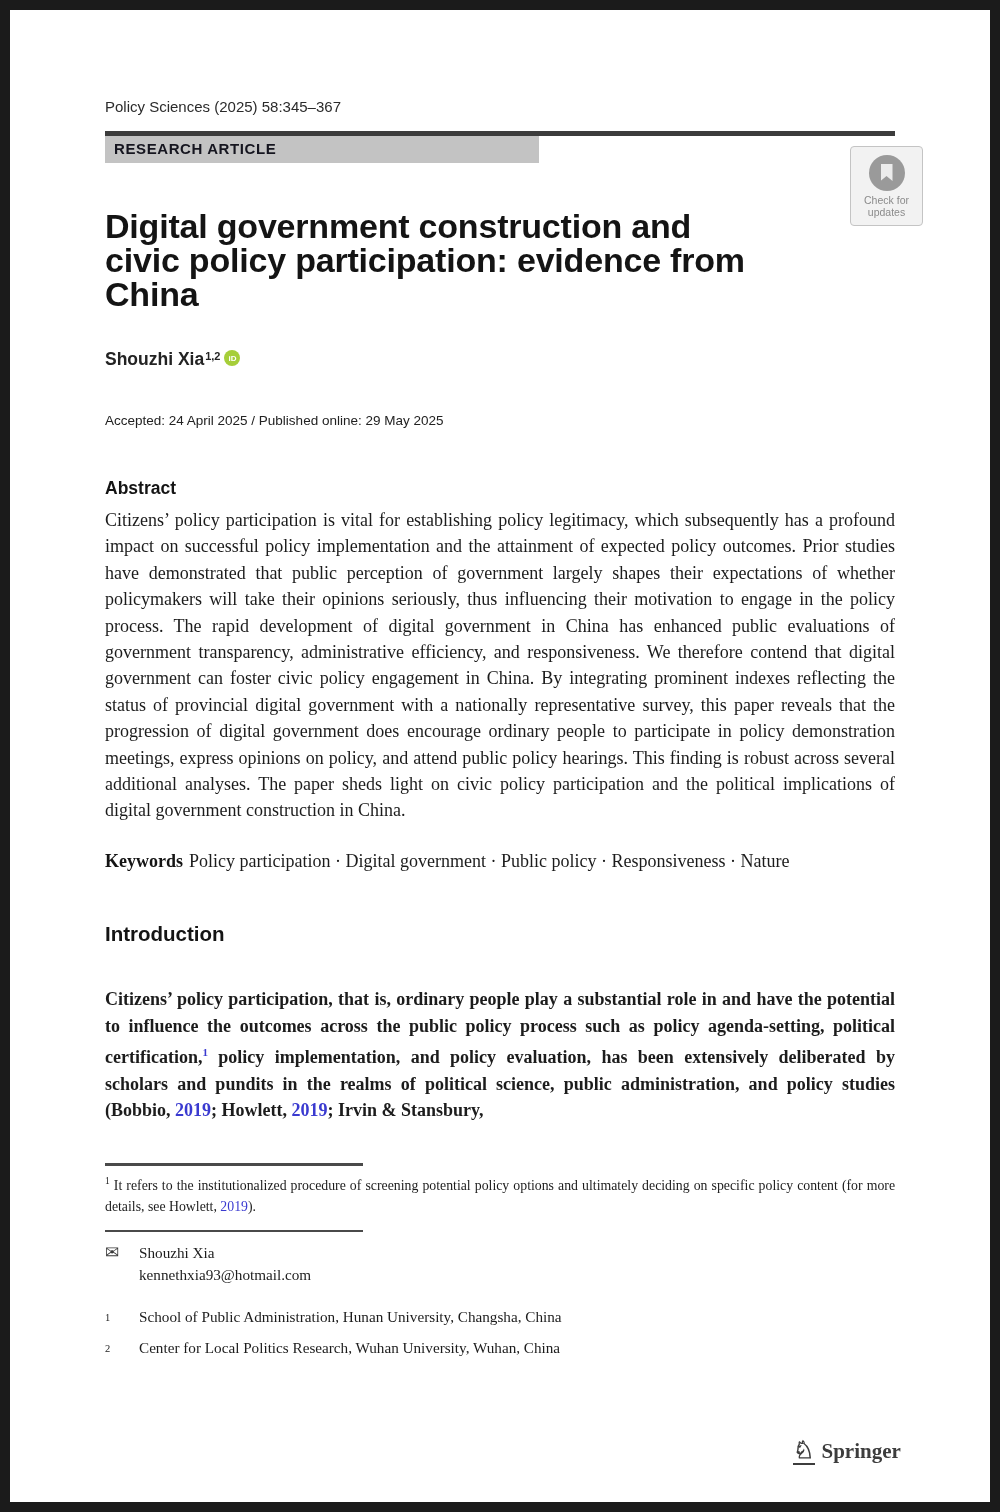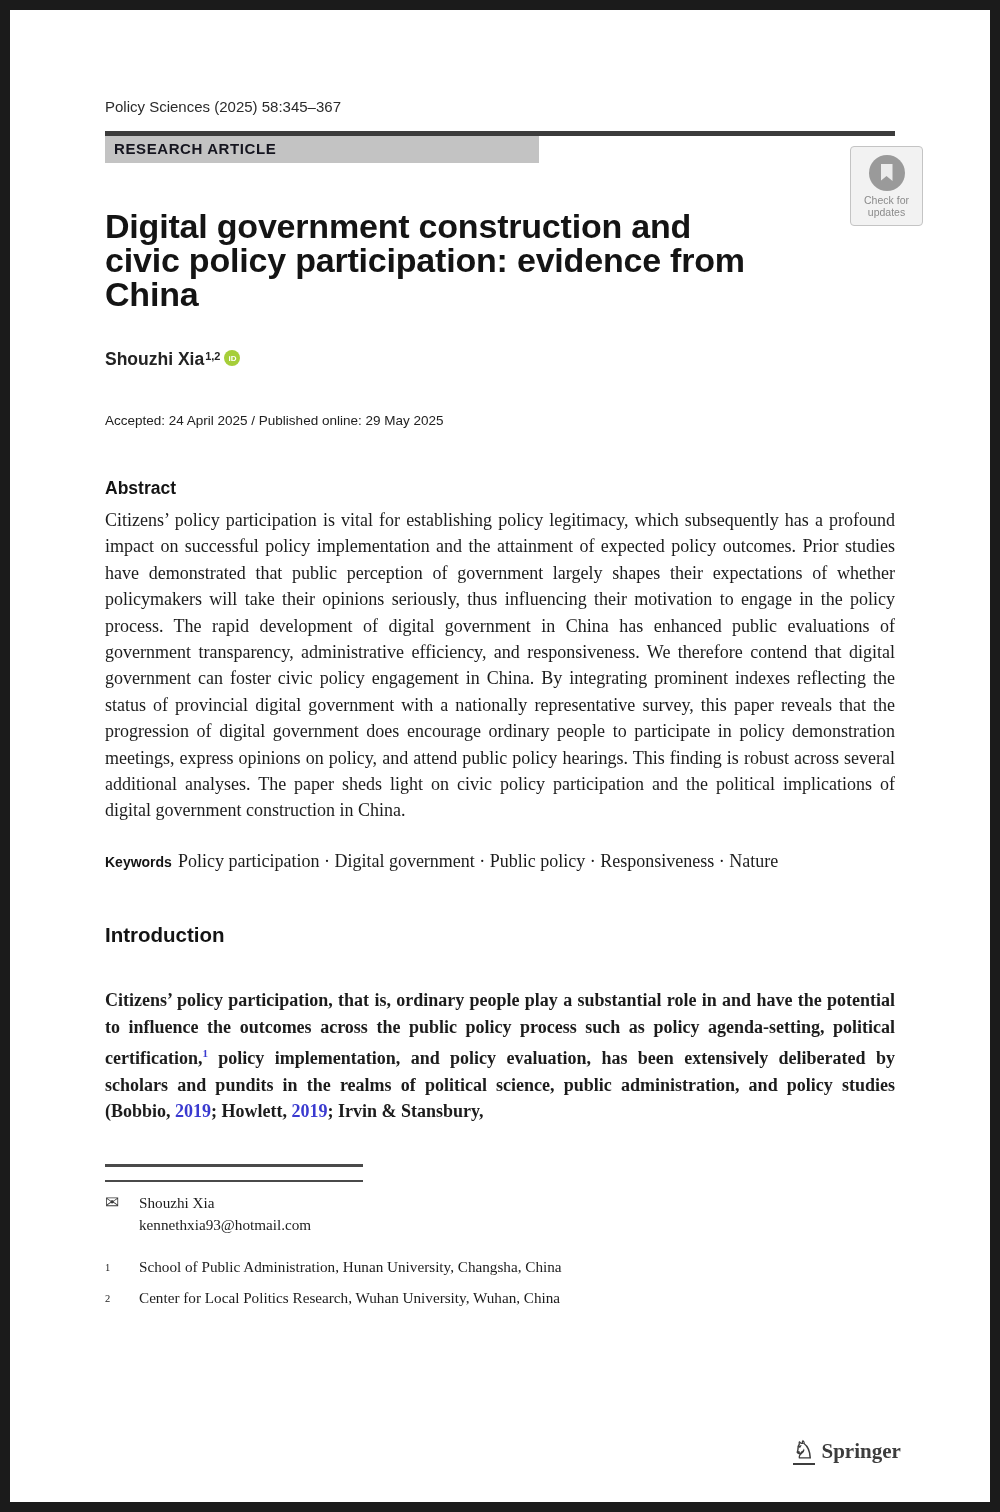--- a/index.html
+++ b/index.html
@@ -43,21 +43,21 @@
            font-size: 17.5px; color: #141414; }
   h2.intro { margin-top: 48px; font-size: 20.5px; }
 
   p.body-text { margin-top: 8px; font-size: 18px; line-height: 26.4px; color: #1c1c1c; text-align: justify; }
   p.intro-text { margin-top: 40px; font-weight: bold; }
 
   .cite { color: #3a3ad0; text-decoration: none; cursor: pointer; }
   sup.fnref { color: #3a3ad0; font-size: 11px; cursor: pointer; }
 
   p.keywords { margin-top: 24px; font-size: 18px; line-height: 26.4px; color: #1c1c1c; }
-  .kw-label { font-family: Liberation Sans, sans-serif; font-weight: bold; font-size: 14px; color: #141414; margin-right: 6px; }
+  .kw-label { font-family: Liberation Serif, serif; font-weight: bold; font-size: 18px; color: #141414; margin-right: 6px; }
 
   .fnrule { margin-top: 40px; width: 258px; height: 3px; background: #4a4a4a; }
   .fnrule2 { margin-top: 13px; width: 258px; height: 2px; background: #4a4a4a; }
   p.footnote { margin-top: 5px; font-size: 13.8px; line-height: 21px; color: #1c1c1c; text-align: justify; }
   p.footnote sup { font-size: 9.5px; color: #1c1c1c; }
 
   .corr { margin-top: 10px; display: flex; align-items: flex-start; font-size: 15.2px; line-height: 22px; color: #1c1c1c; }
   .env { font-size: 17px; color: #3a3a3a; width: 34px; }
   .corr a { color: #1c1c1c; text-decoration: none; display: block; }
 
@@ -101,20 +101,21 @@
       <p class="body-text">Citizens’ policy participation is vital for establishing policy legitimacy, which subsequently has a profound impact on successful policy implementation and the attainment of expected policy outcomes. Prior studies have demonstrated that public perception of government largely shapes their expectations of whether policymakers will take their opinions seriously, thus influencing their motivation to engage in the policy process. The rapid development of digital government in China has enhanced public evaluations of government transparency, administrative efficiency, and responsiveness. We therefore contend that digital government can foster civic policy engagement in China. By integrating prominent indexes reflecting the status of provincial digital government with a nationally representative survey, this paper reveals that the progression of digital government does encourage ordinary people to participate in policy demonstration meetings, express opinions on policy, and attend public policy hearings. This finding is robust across several additional analyses. The paper sheds light on civic policy participation and the political implications of digital government construction in China.</p>
 
       <p class="keywords">
         <span class="kw-label">Keywords</span><span>Policy participation · Digital government · Public policy · Responsiveness · Nature</span>
       </p>
 
       <h2 class="sec intro">Introduction</h2>
       <p class="body-text intro-text"><span>Citizens’ policy participation, that is, ordinary people play a substantial role in and have the potential to influence the outcomes across the public policy process such as policy agenda-setting, political certification,</span><sup class="fnref">1</sup><span> policy implementation, and policy evaluation, has been extensively deliberated by scholars and pundits in the realms of political science, public administration, and policy studies (Bobbio, </span><a href="#" class="cite">2019</a><span>; Howlett, </span><a href="#" class="cite">2019</a><span>; Irvin &amp; Stansbury,</span></p>
 
       <div class="fnrule"></div>
+      <p class="footnote"><sup>1</sup><span> It refers to the institutionalized procedure of screening potential policy options and ultimately deciding on specific policy content (for more details, see Howlett, </span><a href="#" class="cite">2019</a><span>).</span></p>
 
       <div class="fnrule2"></div>
 
       <div class="corr">
         <span class="env">✉</span>
         <div>
           <div>Shouzhi Xia</div>
           <a href="#">kennethxia93@hotmail.com</a>
         </div>
       </div>

